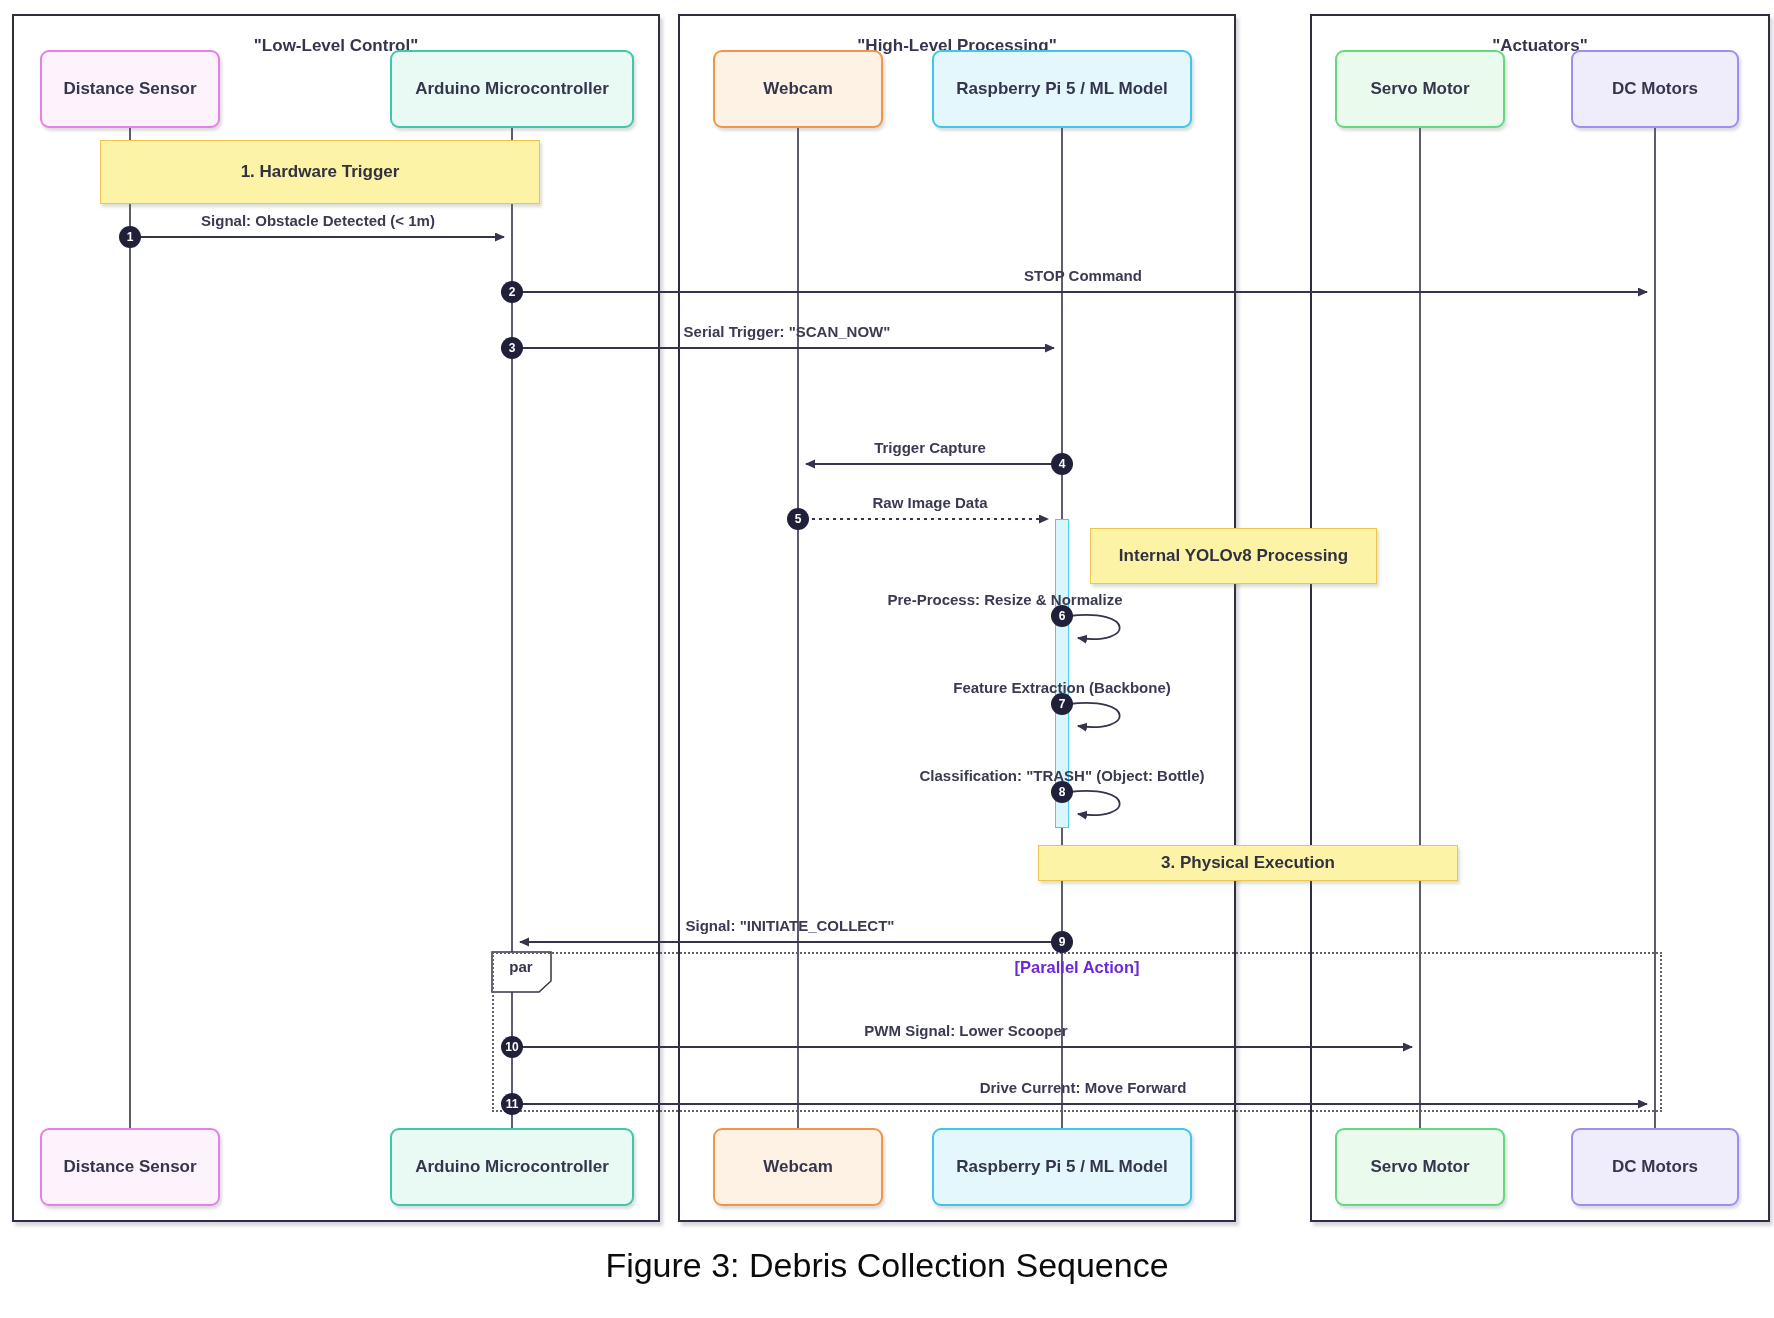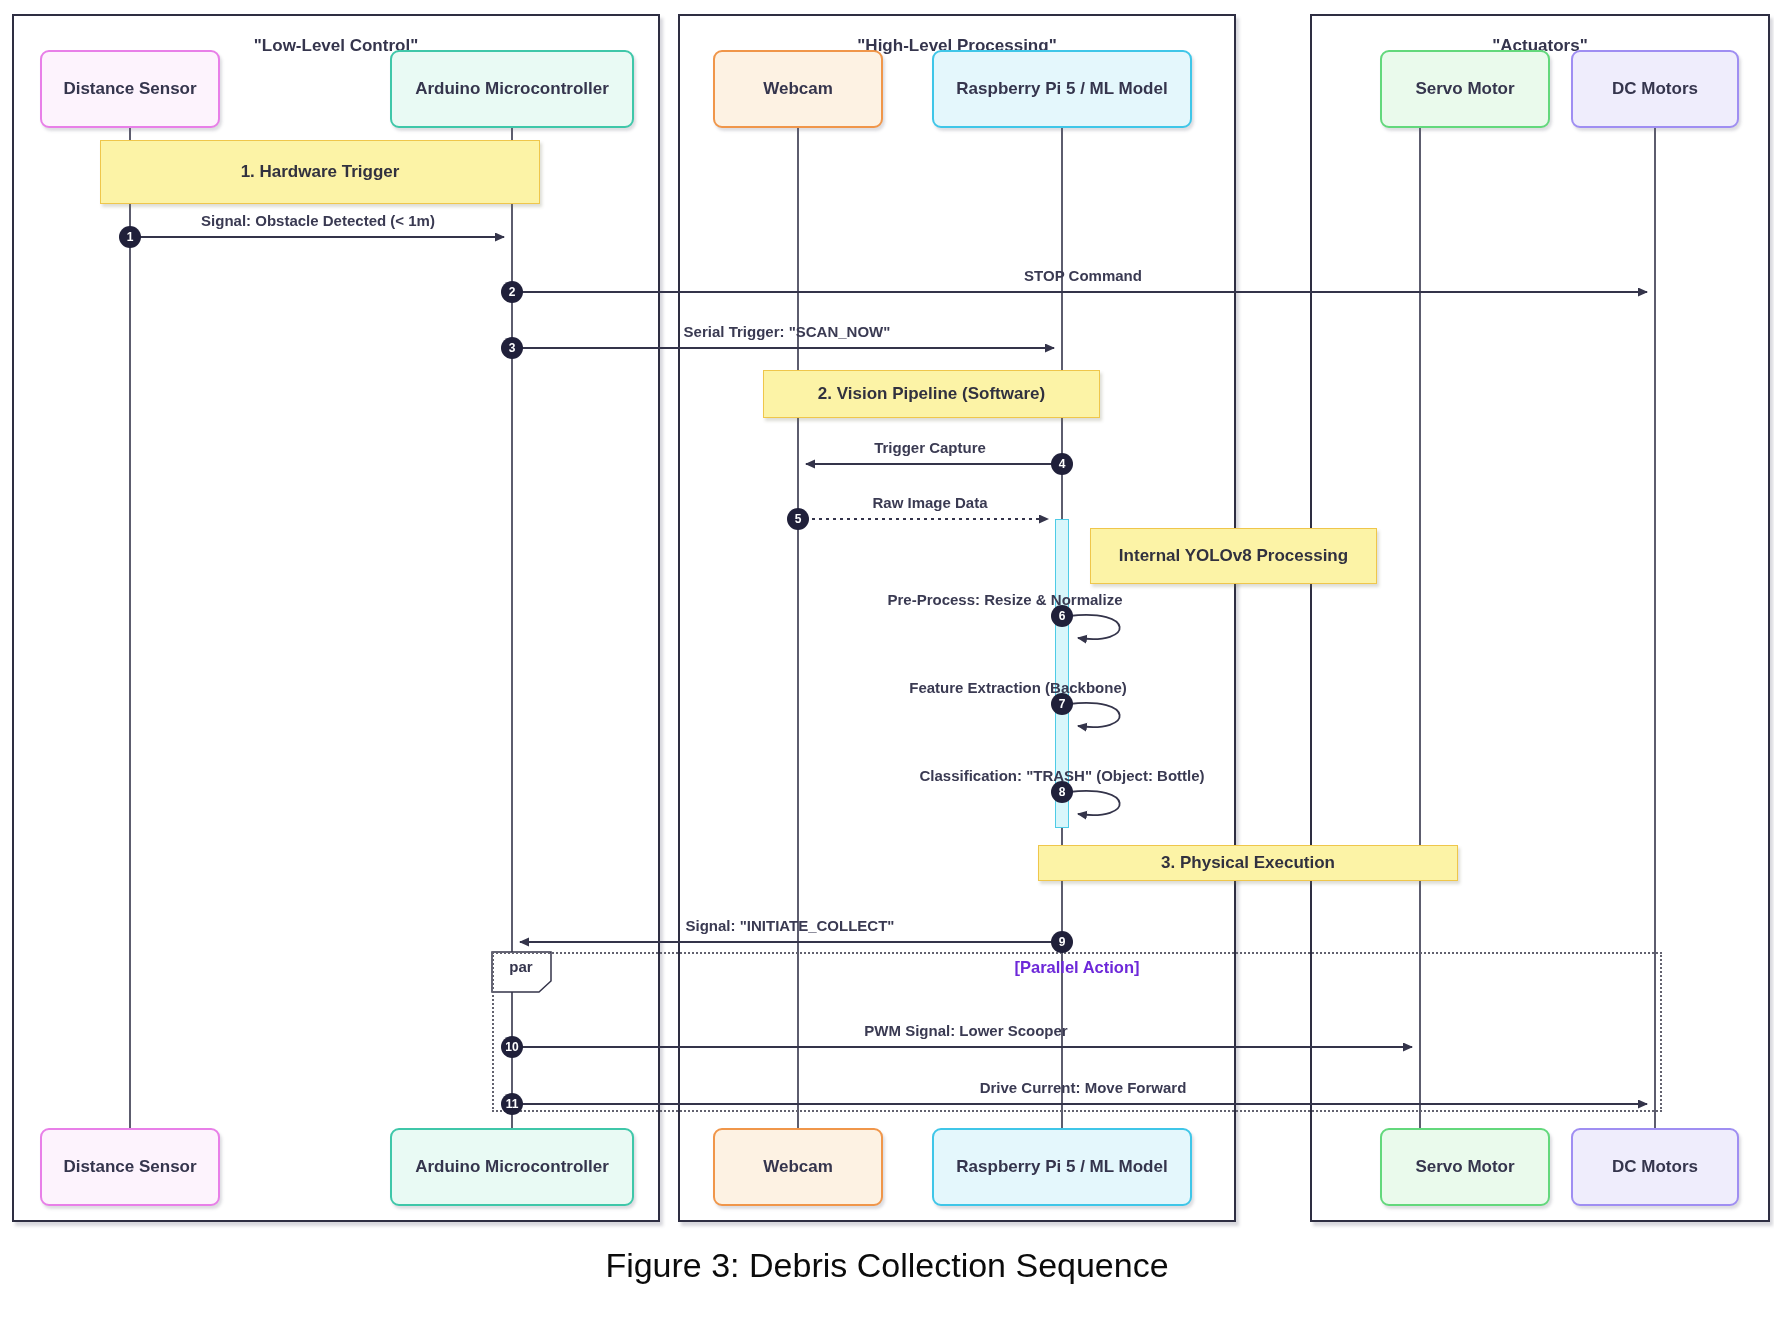--- a/index.html
+++ b/index.html
@@ -19,21 +19,21 @@
   .actor{
     position:absolute;height:78px;border:2px solid;border-radius:9px;
     display:flex;align-items:center;justify-content:center;
     font-size:17px;font-weight:600;color:#35354d;z-index:3;
     box-shadow:2px 3px 3px rgba(100,100,120,0.22);box-sizing:border-box;text-align:center;
   }
   .actor-ds{background:#fdf3fd;border-color:#e87fe8;}
   .actor-ard{background:#e9faf4;border-color:#3fc7a9;}
   .actor-web{background:#fdf2e3;border-color:#f0964a;}
   .actor-rpi{background:#e4f7fc;border-color:#3fc6e8;}
-  .actor-servo{background:#eafaec;border-color:#63d87c;margin-left:45px;}
+  .actor-servo{background:#eafaec;border-color:#63d87c;}
   .actor-dc{background:#efedfc;border-color:#9f8ef2;}
   .note{
     position:absolute;background:#fcf3a6;border:1.5px solid #efc64b;z-index:3;
     display:flex;align-items:center;justify-content:center;
     font-size:17px;font-weight:700;color:#31313f;box-sizing:border-box;
     box-shadow:2px 3px 3px rgba(120,120,90,0.25);text-align:center;
   }
   .msg-label{
     position:absolute;transform:translate(-50%,-100%);white-space:nowrap;
     font-size:15px;font-weight:600;color:#3a3a52;z-index:4;background:transparent;
@@ -109,31 +109,30 @@
     <polygon points="492,952 551,952 551,981 539,992 492,992" fill="#ffffff" stroke="#34344a" stroke-width="1.5"></polygon>
   </svg>
 
   <div class="activation"></div>
 
   <div class="par-box"></div>
   <div class="par-tab-label">par</div>
   <div class="par-condition">[Parallel Action]</div>
 
   <div class="note" style="left:100px;top:140px;width:440px;height:64px;">1. Hardware Trigger</div>
-  <div class="note" style="left:763px;top:370px;width:337px;height:48px;">2. Vision Pipeline (Software)</div>
   <div class="note" style="left:1090px;top:528px;width:287px;height:56px;">Internal YOLOv8 Processing</div>
   <div class="note" style="left:1038px;top:845px;width:420px;height:36px;">3. Physical Execution</div>
 
   <div class="msg-label" style="left:318px;top:229px;">Signal: Obstacle Detected (&lt; 1m)</div>
   <div class="msg-label" style="left:1083px;top:284px;">STOP Command</div>
   <div class="msg-label" style="left:787px;top:340px;">Serial Trigger: "SCAN_NOW"</div>
   <div class="msg-label" style="left:930px;top:456px;">Trigger Capture</div>
   <div class="msg-label" style="left:930px;top:511px;">Raw Image Data</div>
   <div class="msg-label" style="left:999px;top:608px;margin-left:6px;">Pre-Process: Resize &amp; Normalize</div>
-  <div class="msg-label" style="left:1018px;top:696px;">Feature Extraction (Backbone)</div>
+  <div class="msg-label" style="left:1062px;top:696px;">Feature Extraction (Backbone)</div>
   <div class="msg-label" style="left:1062px;top:784px;">Classification: "TRASH" (Object: Bottle)</div>
   <div class="msg-label" style="left:790px;top:934px;">Signal: "INITIATE_COLLECT"</div>
   <div class="msg-label" style="left:966px;top:1039px;">PWM Signal: Lower Scooper</div>
   <div class="msg-label" style="left:1083px;top:1096px;">Drive Current: Move Forward</div>
 
   <div class="seq-badge" style="left:119px;top:226px;">1</div>
   <div class="seq-badge" style="left:501px;top:281px;">2</div>
   <div class="seq-badge" style="left:501px;top:337px;">3</div>
   <div class="seq-badge" style="left:1051px;top:453px;">4</div>
   <div class="seq-badge" style="left:787px;top:508px;">5</div>

